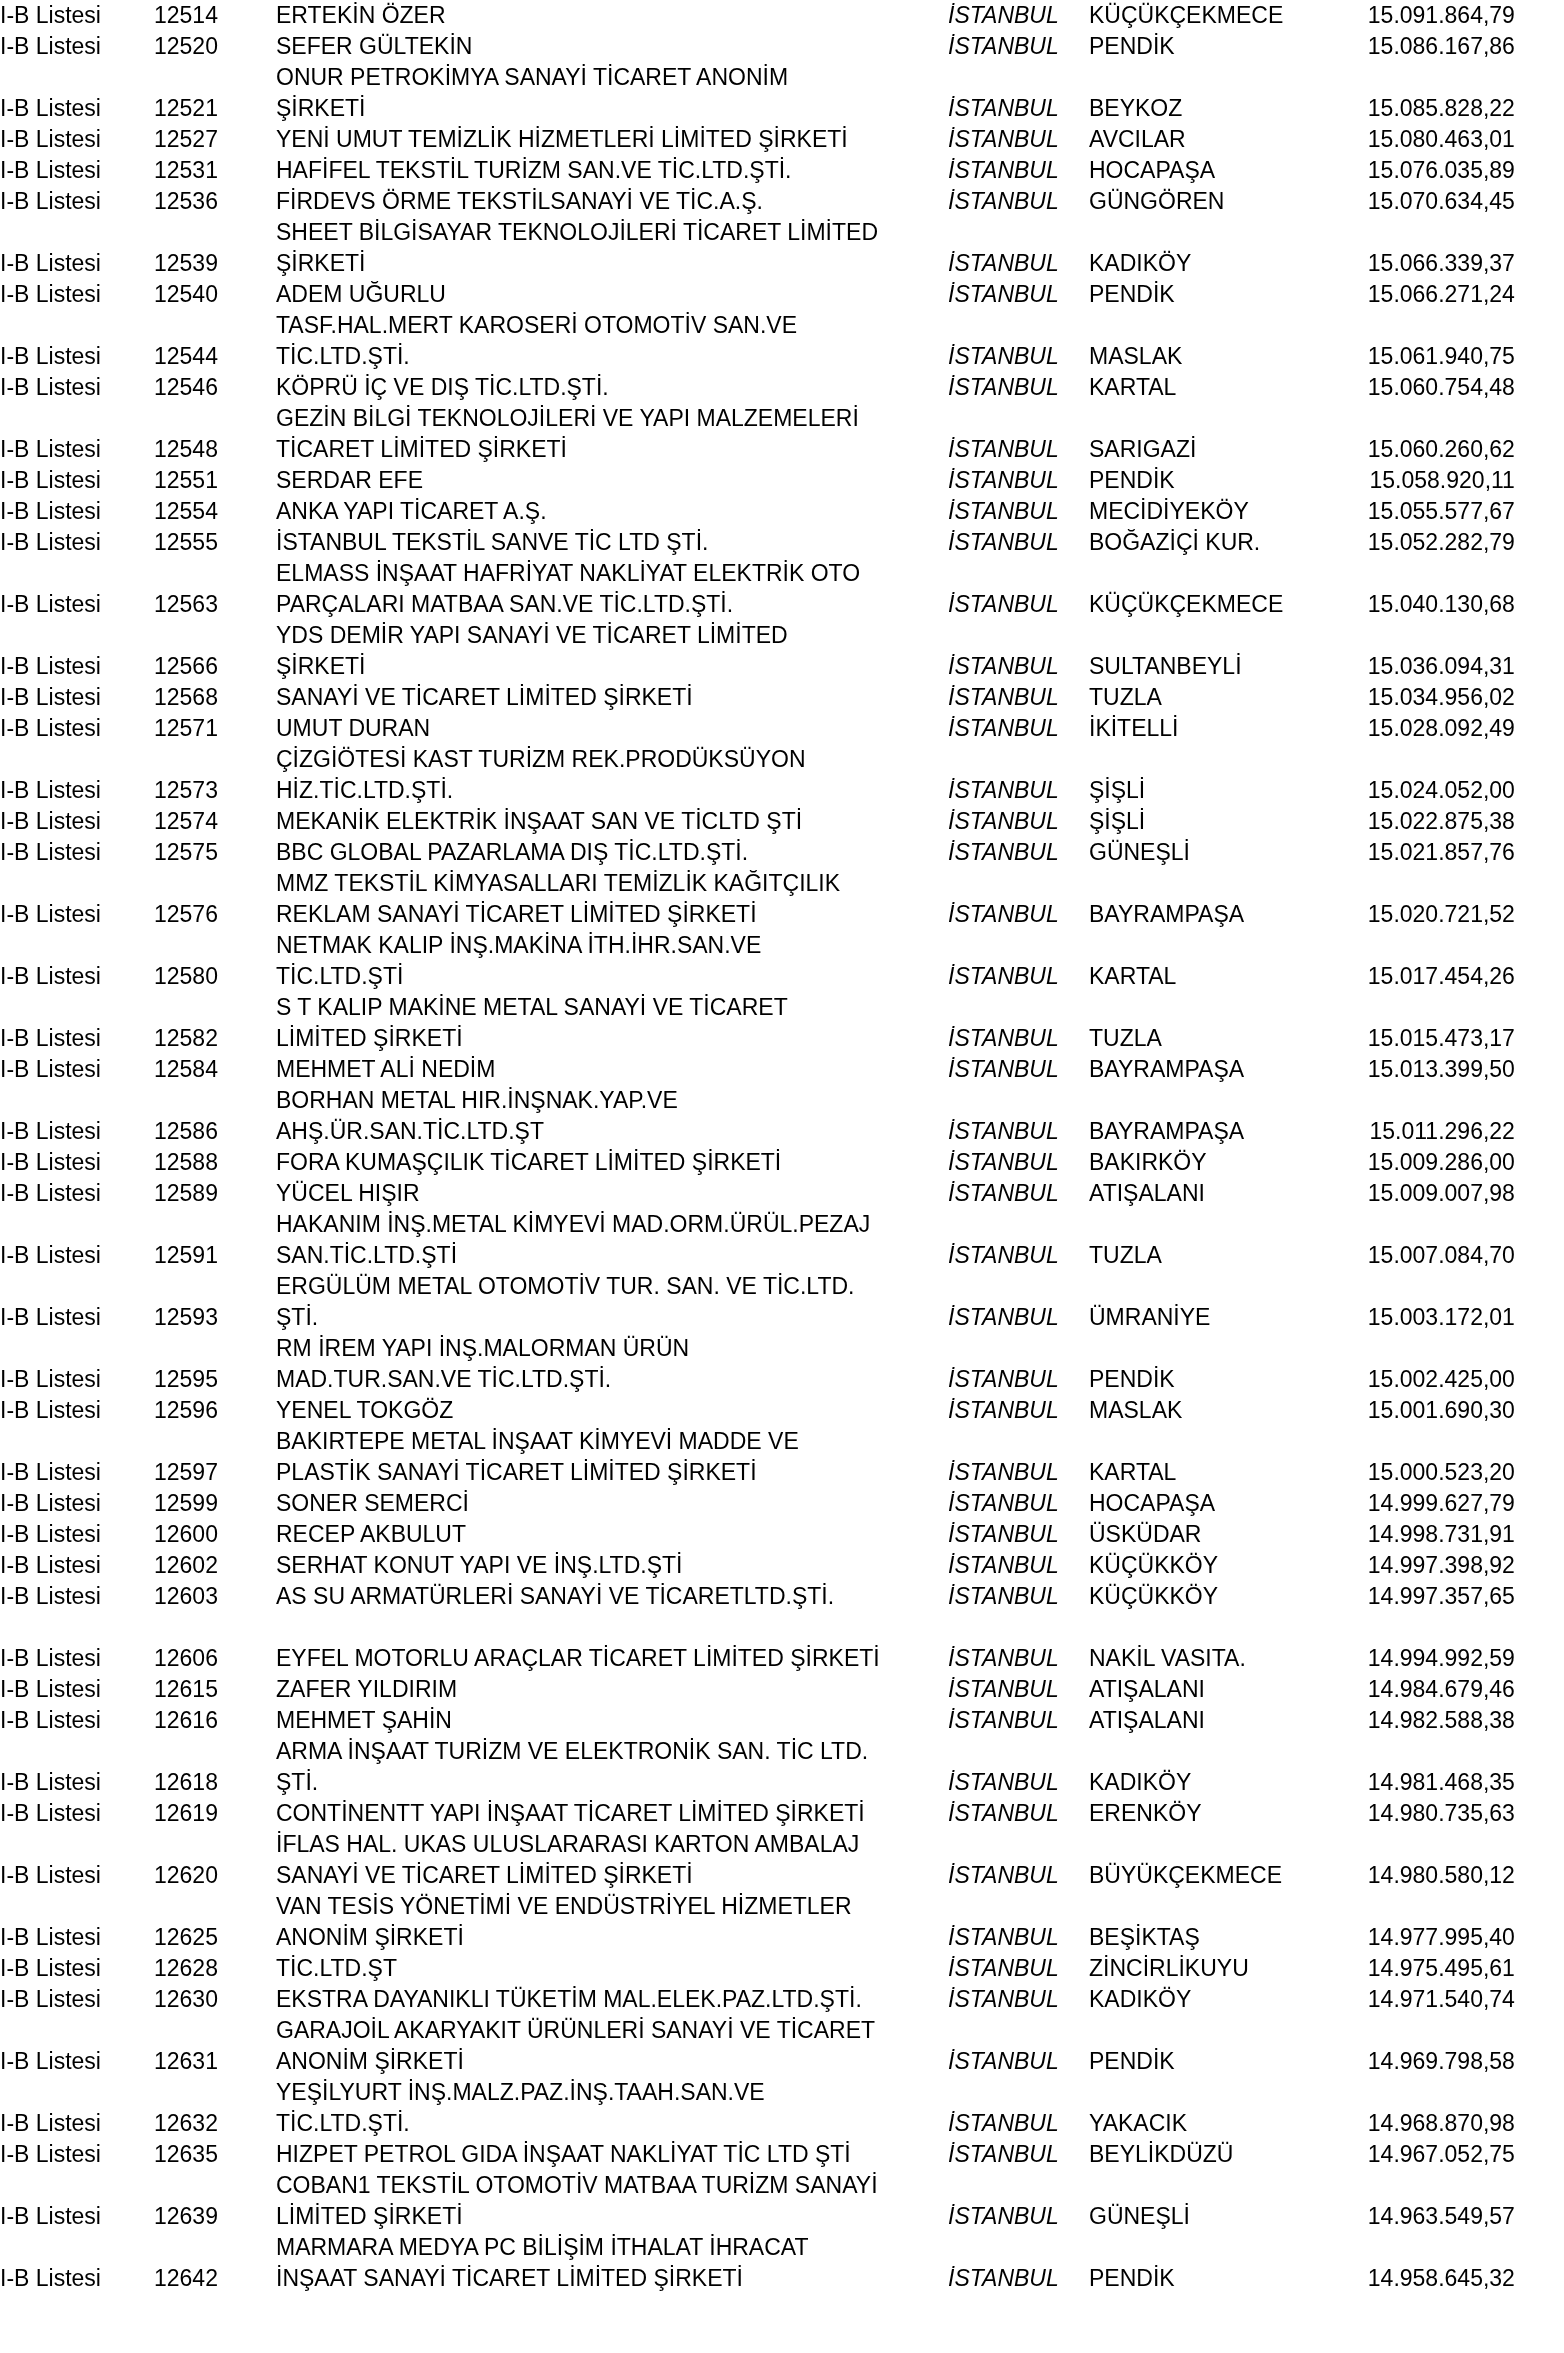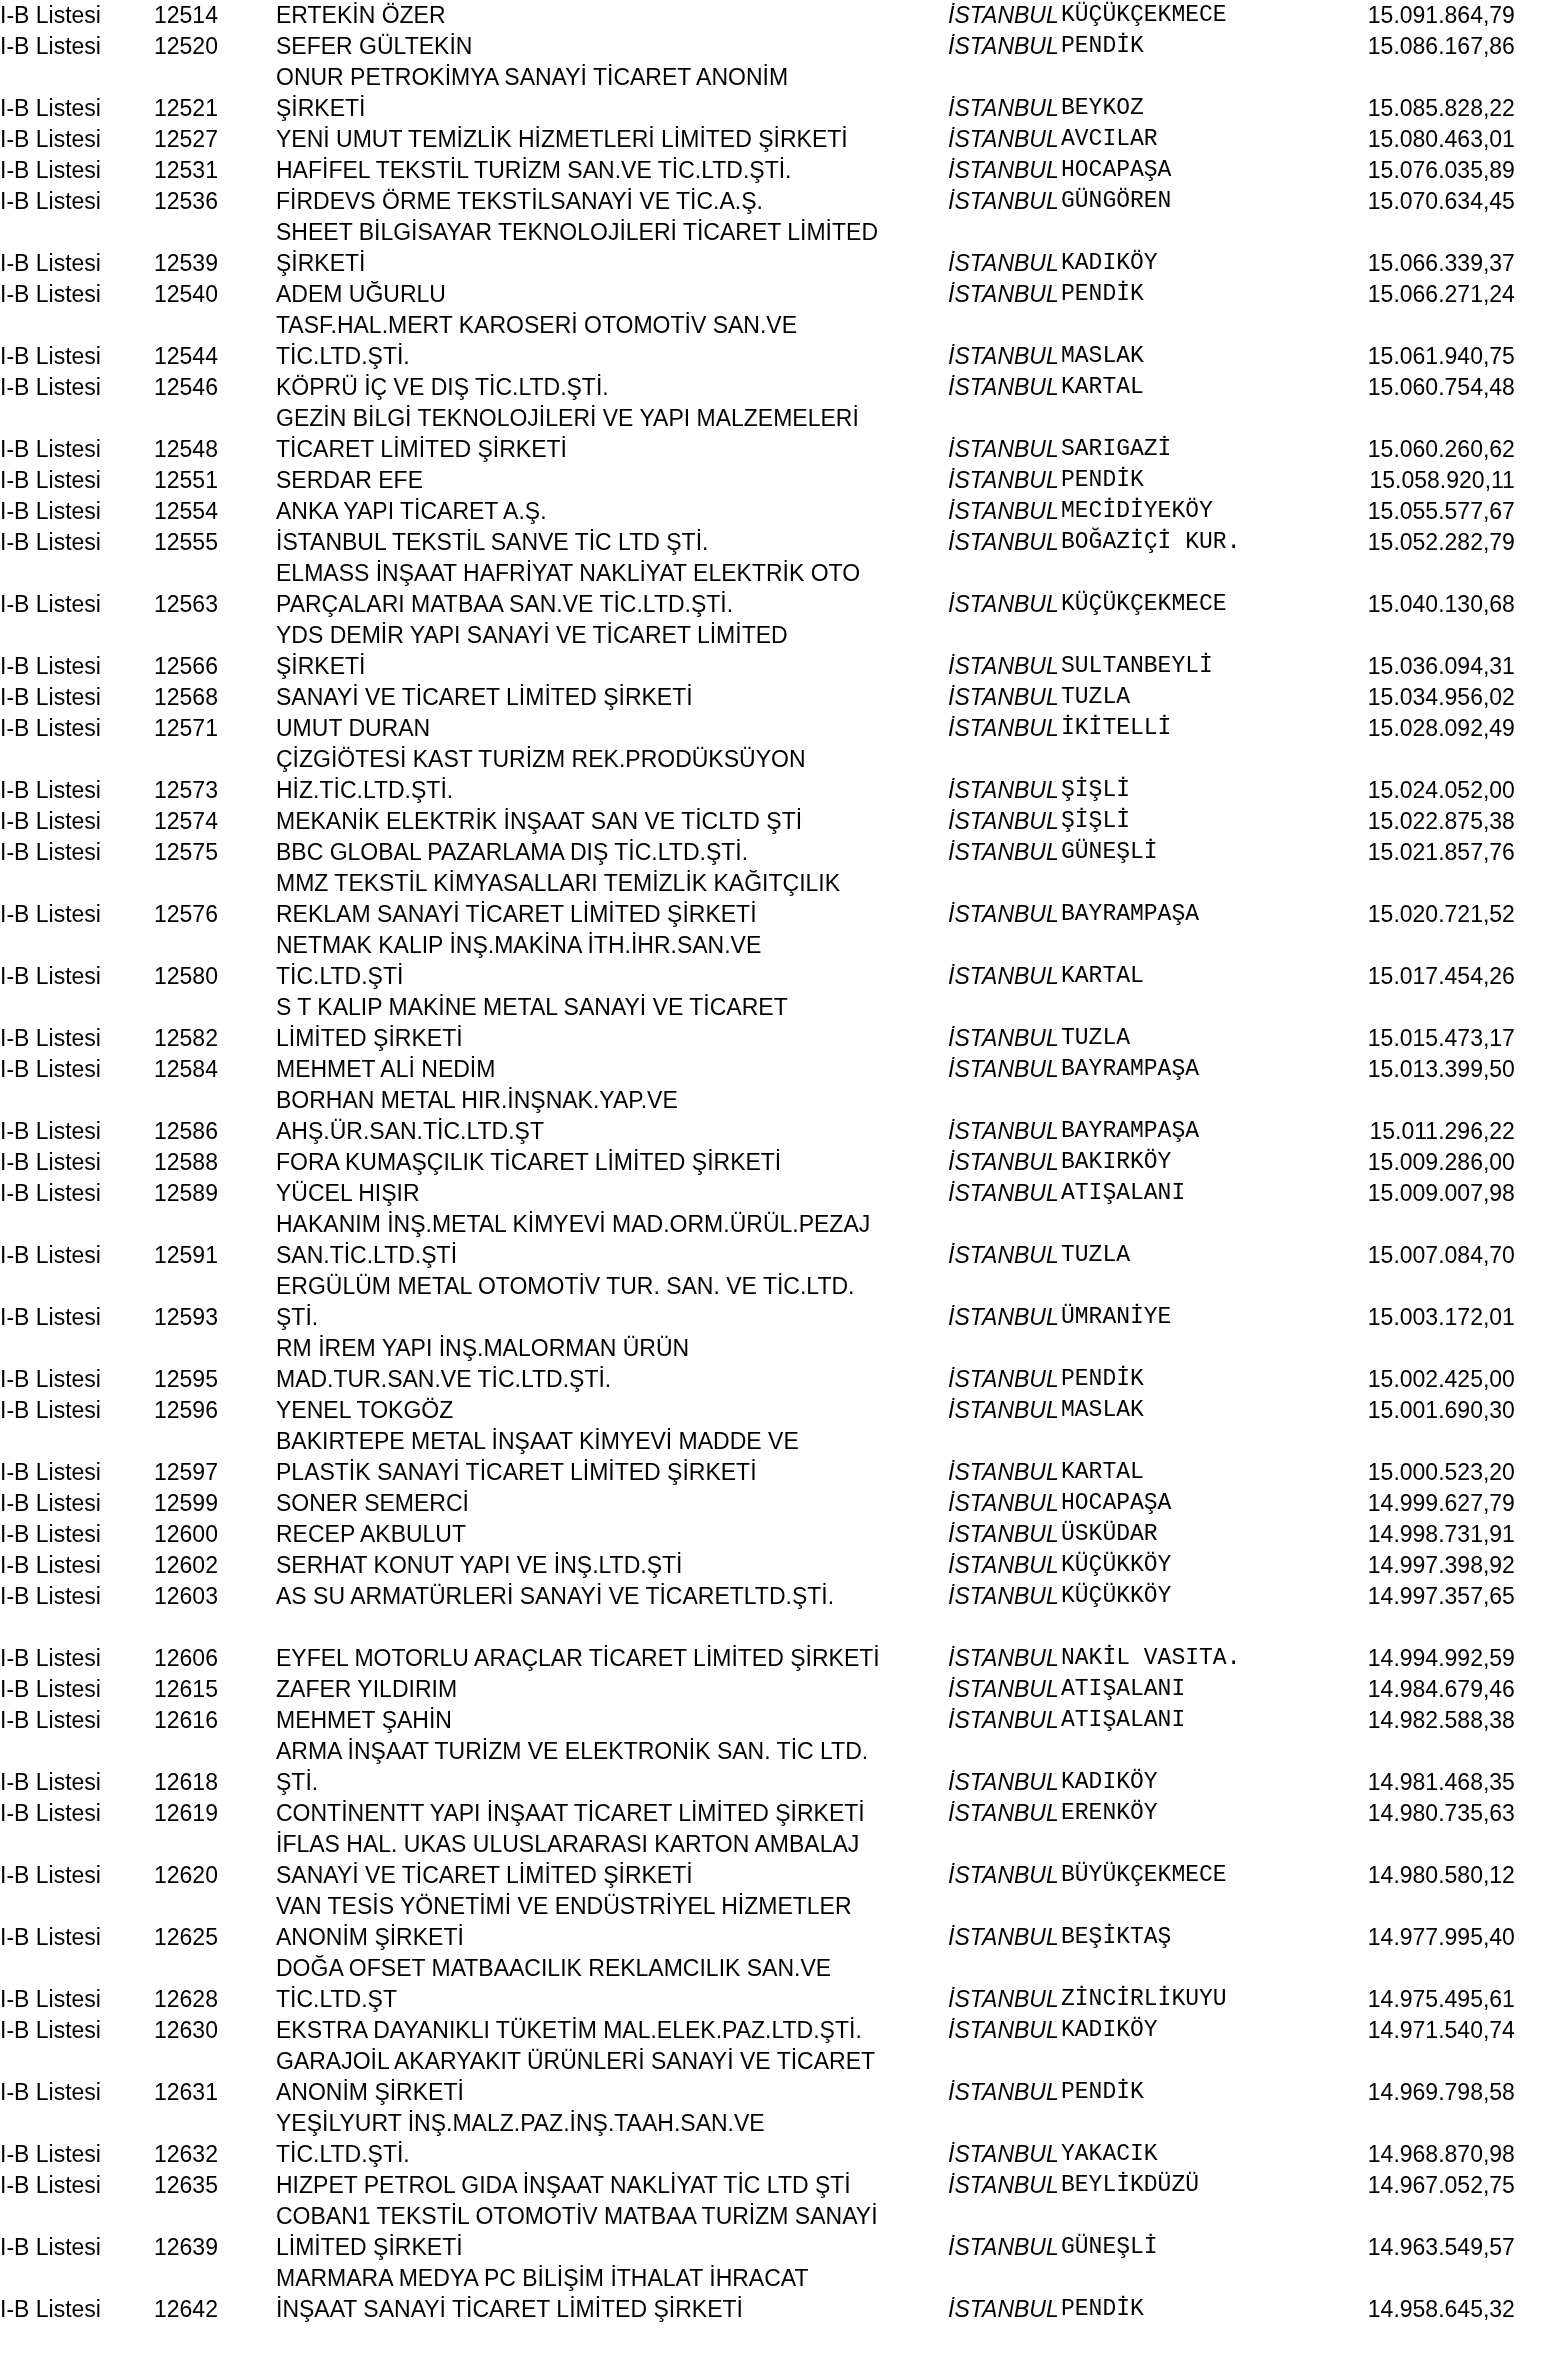--- a/index.html
+++ b/index.html
@@ -6,21 +6,21 @@
   body { width: 1565px; height: 2354px; overflow: hidden; position: relative;
          font-family: "Liberation Sans", sans-serif; color: #000000; }
   #doc { position: absolute; left: 0; top: 0; width: 1565px; }
   .entry { position: relative; width: 1518px; }
   .line { position: relative; height: 31px; line-height: 31px; font-size: 23px; white-space: nowrap; }
   .blank { height: 31px; }
   .c-list { position: absolute; left: 0; }
   .c-no { position: absolute; left: 154px; width: 112px; text-align: left; }
   .c-name { position: absolute; left: 276px; }
   .c-city { position: absolute; left: 948px; font-style: italic; }
-  .c-dist { position: absolute; left: 1061px; font-family: Liberation Mono, monospace; }
+  .c-dist { position: absolute; left: 1089px; }
   .c-amt { position: absolute; right: 3.1px; text-align: left; }
 </style>
 </head>
 <body>
 
 <div id="doc">
     <div class="entry">
 
     <div class="line main-line">
       <span class="c-list">I-B Listesi</span>
@@ -534,23 +534,20 @@
     <div class="line main-line">
       <span class="c-list">I-B Listesi</span>
       <span class="c-no">12625</span>
       <span class="c-name">ANONİM ŞİRKETİ</span>
       <span class="c-city">İSTANBUL</span>
       <span class="c-dist">BEŞİKTAŞ</span>
       <span class="c-amt">14.977.995,40</span>
     </div>
   </div>
     <div class="entry">
-    <div class="line wrap-line">
-      <span class="c-name">DOĞA OFSET MATBAACILIK REKLAMCILIK SAN.VE</span>
-    </div>
     <div class="line main-line">
       <span class="c-list">I-B Listesi</span>
       <span class="c-no">12628</span>
       <span class="c-name">TİC.LTD.ŞT</span>
       <span class="c-city">İSTANBUL</span>
       <span class="c-dist">ZİNCİRLİKUYU</span>
       <span class="c-amt">14.975.495,61</span>
     </div>
   </div>
     <div class="entry">

